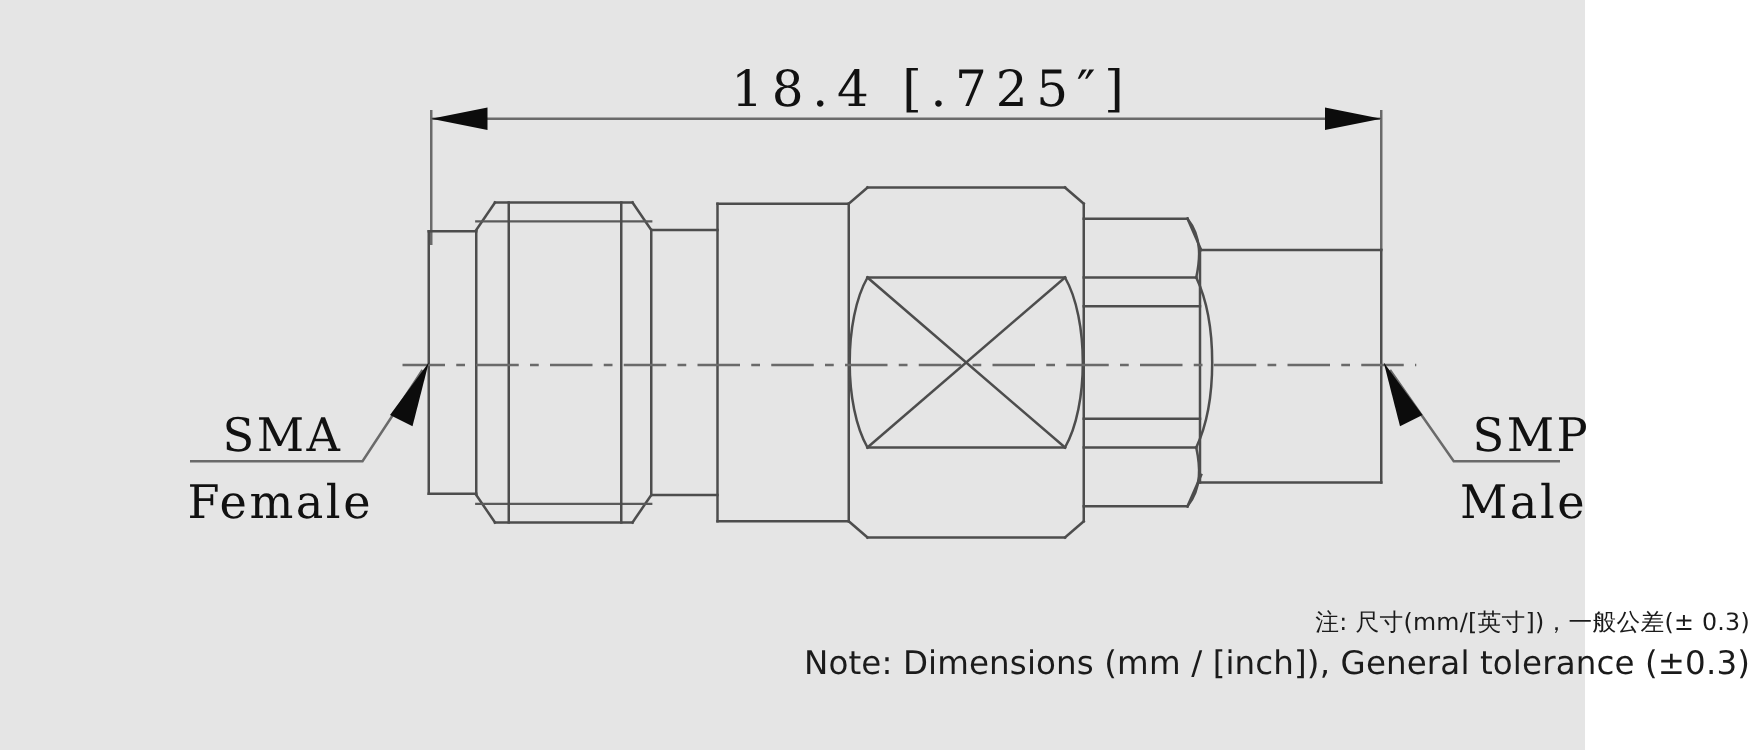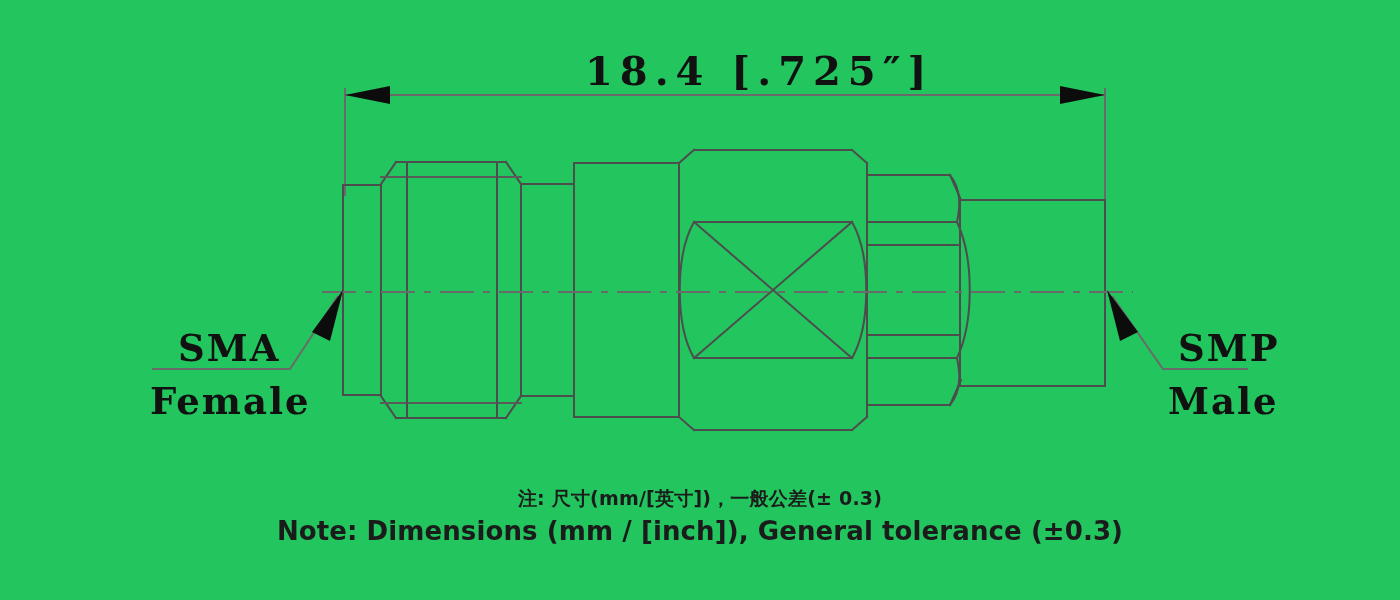--- a/index.html
+++ b/index.html
@@ -8,24 +8,23 @@
     background: #ffffff;
   }
   body {
     width: 1400px;
     height: 600px;
     font-family: "Liberation Sans", sans-serif;
     overflow: hidden;
   }
   #drawing-root {
     position: relative;
-    width: 1400px;
+    width: 1268px;
     height: 600px;
-    background: #22c55e;
-    font-weight: bold;
+    background: #e5e5e5;
   }
   svg.cad {
     position: absolute;
     top: 0;
     left: 0;
     width: 1400px;
     height: 600px;
     display: block;
   }
   .part-line {
@@ -80,21 +79,21 @@
     font-family: "DejaVu Serif", "Liberation Serif", serif;
     font-size: 37px;
     letter-spacing: 2px;
     fill: #111111;
   }
   .note-block {
     position: absolute;
     left: 0;
     top: 485px;
     width: 1400px;
-    text-align: center;
+    text-align: right;
     line-height: 1.45;
   }
   .note-line {
     font-family: "DejaVu Sans", "Liberation Sans", sans-serif;
     font-size: 19px;
     color: #1b1b1b;
     white-space: pre;
   }
   .note-line.cn {
     font-size: 19px;

